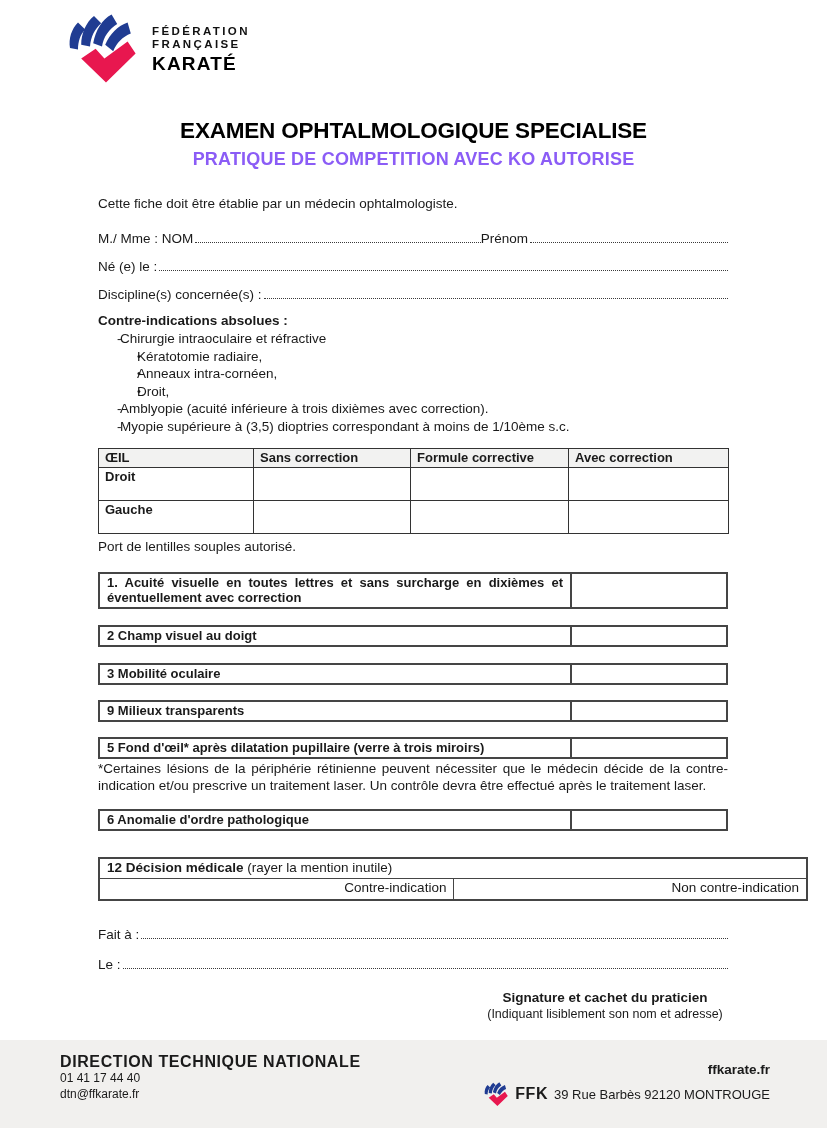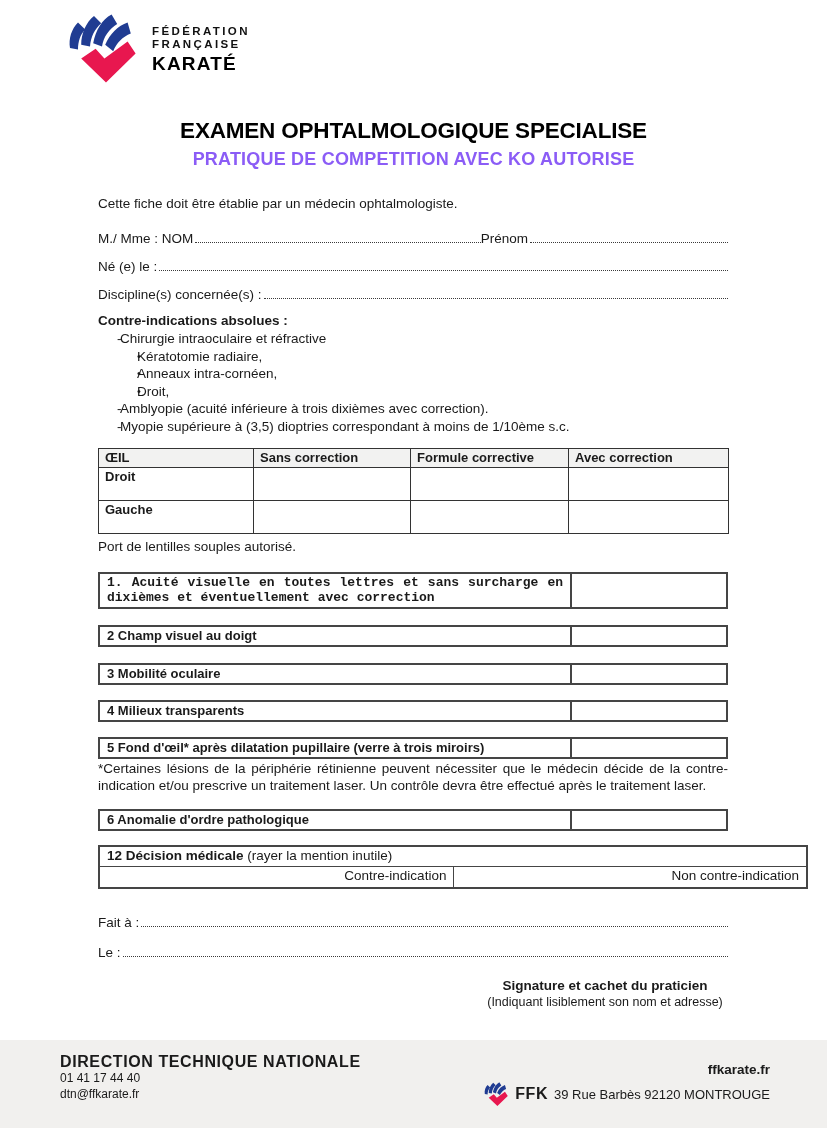--- a/index.html
+++ b/index.html
@@ -47,27 +47,27 @@
   table.eye td { height:33px; font-weight:bold; }
   table.eye td.blank { font-weight:normal; }
   .col-eil { width:155px; } .col-sans { width:157px; } .col-form { width:158px; } .col-avec { width:160px; }
 
   .lenses { margin-top:5px; height:17px; }
 
   
   .exam-box { display:flex; border:2px solid #454545; width:630px; }
   .exam-label { width:472px; border-right:2px solid #454545; font-weight:bold; font-size:13px;
                 padding:1px 7px 2px 7px; line-height:15px; }
-  .exam-label.justify { text-align:justify;font-family:Liberation Mono, monospace; }
+  .exam-label.justify { text-align:justify; }
   .exam-value { flex:1; }
   .mt16 { margin-top:16px; } .mt15 { margin-top:15px; }
   .exam-note { margin-top:2px; text-align:justify; line-height:16.5px; }
 
   
-  .decision { width:710px; border:2px solid #454545; margin-top:14px; }
+  .decision { width:710px; border:2px solid #454545; margin-top:26px; }
   .decision-header { border-bottom:1.5px solid #454545; padding:1px 7px 2px 7px; height:20px; font-size:13.5px; }
   .decision-header b { font-weight:bold; }
   .decision-hint { font-weight:normal; }
   .decision-row { display:flex; height:20px;text-align:right; }
   .decision-cell { padding:1px 7px; font-size:13.5px; }
   .decision-cell.left { width:50.2%; border-right:1.5px solid #454545; }
   .decision-cell.right { flex:1; }
 
   .closing1 { margin-top:24px; }
   .closing2 { margin-top:13px; }
@@ -197,21 +197,21 @@
     <div class="exam-label">2 Champ visuel au doigt</div>
     <div class="exam-value"></div>
   </div>
 
   <div class="exam-box mt16">
     <div class="exam-label">3 Mobilité oculaire</div>
     <div class="exam-value"></div>
   </div>
 
   <div class="exam-box mt15">
-    <div class="exam-label">4 Milieux transparents</div>
+    <div class="exam-label">9 Milieux transparents</div>
     <div class="exam-value"></div>
   </div>
 
   <div class="exam-box mt15">
     <div class="exam-label">5 Fond d'œil* après dilatation pupillaire (verre à trois miroirs)</div>
     <div class="exam-value"></div>
   </div>
 
   <div class="exam-note">*Certaines lésions de la périphérie rétinienne peuvent nécessiter que le médecin décide de la contre-indication et/ou prescrive un traitement laser. Un contrôle devra être effectué après le traitement laser.</div>
 

